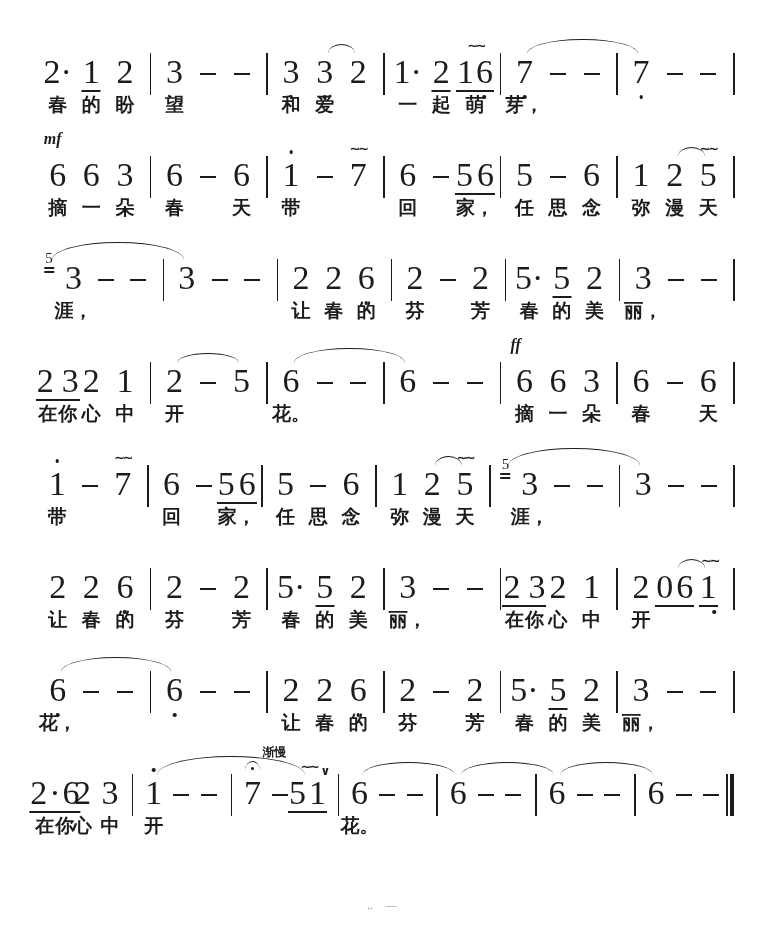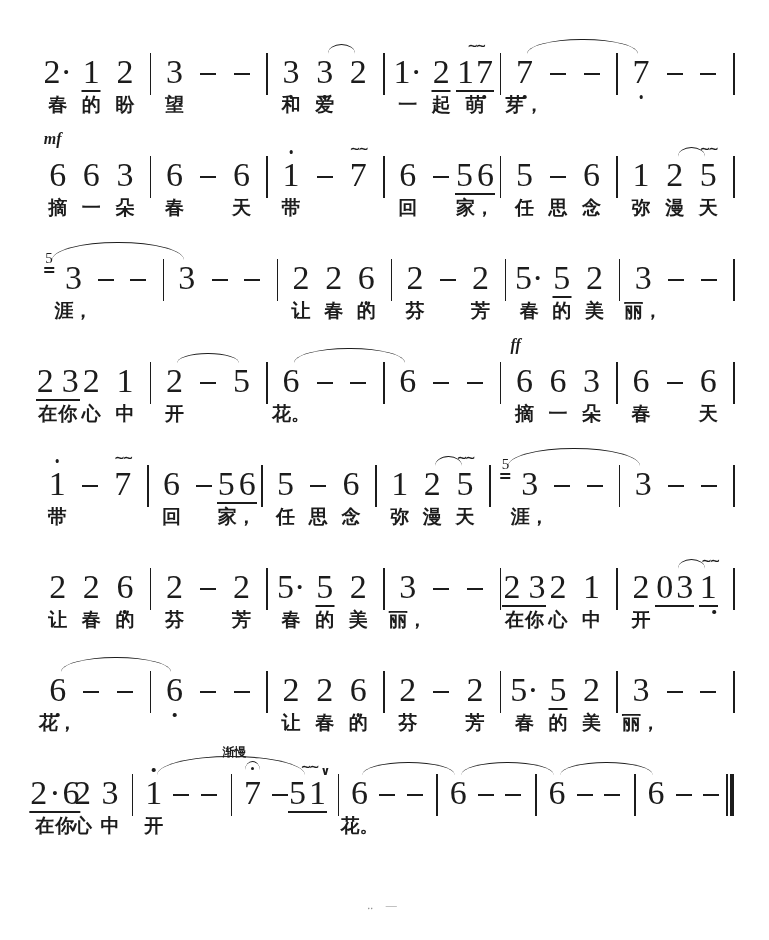--- a/index.html
+++ b/index.html
@@ -23,21 +23,21 @@
        letter-spacing:-2.5px;font-family:"DejaVu Sans",sans-serif;font-weight:bold;white-space:nowrap;}
   .ferm-arc{position:absolute;top:-15px;left:50%;transform:translateX(-50%);width:15px;height:8px;
        border-top:1.5px solid #1c1c1c;border-radius:50% 50% 0 0/100% 100% 0 0;}
   .ferm-dot{position:absolute;top:-9px;left:50%;transform:translateX(-50%);width:3px;height:3px;
        border-radius:50%;background:#1c1c1c;}
   .slur{position:absolute;border-top:1.5px solid #1c1c1c;border-radius:50% 50% 0 0/100% 100% 0 0;}
   .lyr{position:absolute;top:66px;font-size:19px;line-height:20px;font-weight:bold;
        transform:translateX(-50%);white-space:nowrap;font-family:"Liberation Serif",serif;}
   .dyn{position:absolute;top:-2px;font-size:16px;font-style:italic;font-weight:bold;
        font-family:"Liberation Serif",serif;}
-  .ann{position:absolute;top:-6px;font-size:12px;font-weight:bold;transform:translateX(-50%);white-space:nowrap;}
+  .ann{position:absolute;top:-6px;font-size:12px;font-weight:bold;transform:translateX(-50%);white-space:nowrap;margin-left:40px;}
   .breath{position:absolute;top:14px;font-size:12px;font-weight:bold;transform:translateX(-50%);
        font-family:"DejaVu Sans",sans-serif;}
   #footer{position:absolute;left:50%;top:897px;transform:translateX(-50%);color:#8f8f8f;
        font-size:11px;letter-spacing:5px;}
 </style>
 </head>
 <body>
 
 <div id="page">
   <div id="score">
@@ -49,21 +49,21 @@
         <span class="tok" style="left: 141.444px;"><span>3</span></span>
         <div class="dash" style="left: 175px;"></div>
         <div class="dash" style="left: 208.556px;"></div>
         <div class="bar" style="left: 233.333px;"></div>
         <span class="tok" style="left: 258.111px;"><span>3</span><div class="dot-lo" style="left: 50%;"></div></span>
         <span class="tok" style="left: 291.667px;"><span>3</span><div class="dot-lo" style="left: 50%;"></div></span>
         <span class="tok" style="left: 325.222px;"><span>2</span></span>
         <div class="bar" style="left: 350px;"></div>
         <span class="tok" style="left: 374.778px;"><span>1·</span></span>
         <span class="tok" style="left: 408.333px;"><span>2</span><div class="uline" style="right: -1px;"></div></span>
-        <span class="tok" style="left: 441.889px; letter-spacing: 2px; margin-left: 1px;"><span>17</span><div class="uline" style="right: 1px;"></div><div class="dot-lo" style="left: 72%;"></div><span class="orn">∼∼</span></span>
+        <span class="tok" style="left: 441.889px; letter-spacing: 2px; margin-left: 1px;"><span>16</span><div class="uline" style="right: 1px;"></div><div class="dot-lo" style="left: 72%;"></div><span class="orn">∼∼</span></span>
         <div class="bar" style="left: 466.667px;"></div>
         <span class="tok" style="left: 491.444px;"><span>7</span><div class="dot-lo" style="left: 50%;"></div></span>
         <div class="dash" style="left: 525px;"></div>
         <div class="dash" style="left: 558.556px;"></div>
         <div class="bar" style="left: 583.333px;"></div>
         <span class="tok" style="left: 608.111px;"><span>7</span><div class="dot-lo" style="left: 50%;"></div></span>
         <div class="dash" style="left: 641.667px;"></div>
         <div class="dash" style="left: 675.222px;"></div>
         <div class="bar" style="left: 700px;"></div>
         <div class="slur" style="left: 294.667px; width: 27.5556px; height: 9px; top: 15px;"></div>
@@ -253,21 +253,21 @@
         <div class="bar" style="left: 350px;"></div>
         <span class="tok" style="left: 374.778px;"><span>3</span></span>
         <div class="dash" style="left: 408.333px;"></div>
         <div class="dash" style="left: 441.889px;"></div>
         <div class="bar" style="left: 466.667px;"></div>
         <span class="tok" style="left: 491.444px; letter-spacing: 8px; margin-left: 4px;"><span>23</span><div class="uline" style="right: 7px;"></div></span>
         <span class="tok" style="left: 525px;"><span>2</span></span>
         <span class="tok" style="left: 558.556px;"><span>1</span></span>
         <div class="bar" style="left: 583.333px;"></div>
         <span class="tok" style="left: 608.111px;"><span>2</span></span>
-        <span class="tok" style="left: 641.667px; letter-spacing: 3px; margin-left: 1.5px;"><span>03</span><div class="uline" style="right: 2px;"></div></span>
+        <span class="tok" style="left: 641.667px; letter-spacing: 3px; margin-left: 1.5px;"><span>06</span><div class="uline" style="right: 2px;"></div></span>
         <span class="tok" style="left: 675.222px; letter-spacing: 3px; margin-left: 1.5px;"><span>1</span><div class="uline" style="right: 2px;"></div><div class="dot-lo" style="left: 72%;"></div><span class="orn">∼∼</span></span>
         <div class="bar" style="left: 700px;"></div>
         <div class="slur" style="left: 644.667px; width: 27.5556px; height: 9px; top: 15px;"></div>
         <div class="lyr" style="left: 24.7778px;">让</div>
         <div class="lyr" style="left: 58.3333px;">春</div>
         <div class="lyr" style="left: 91.8889px;">的</div>
         <div class="lyr" style="left: 141.444px;">芬</div>
         <div class="lyr" style="left: 208.556px;">芳</div>
         <div class="lyr" style="left: 258.111px;">春</div>
         <div class="lyr" style="left: 291.667px;">的</div>

